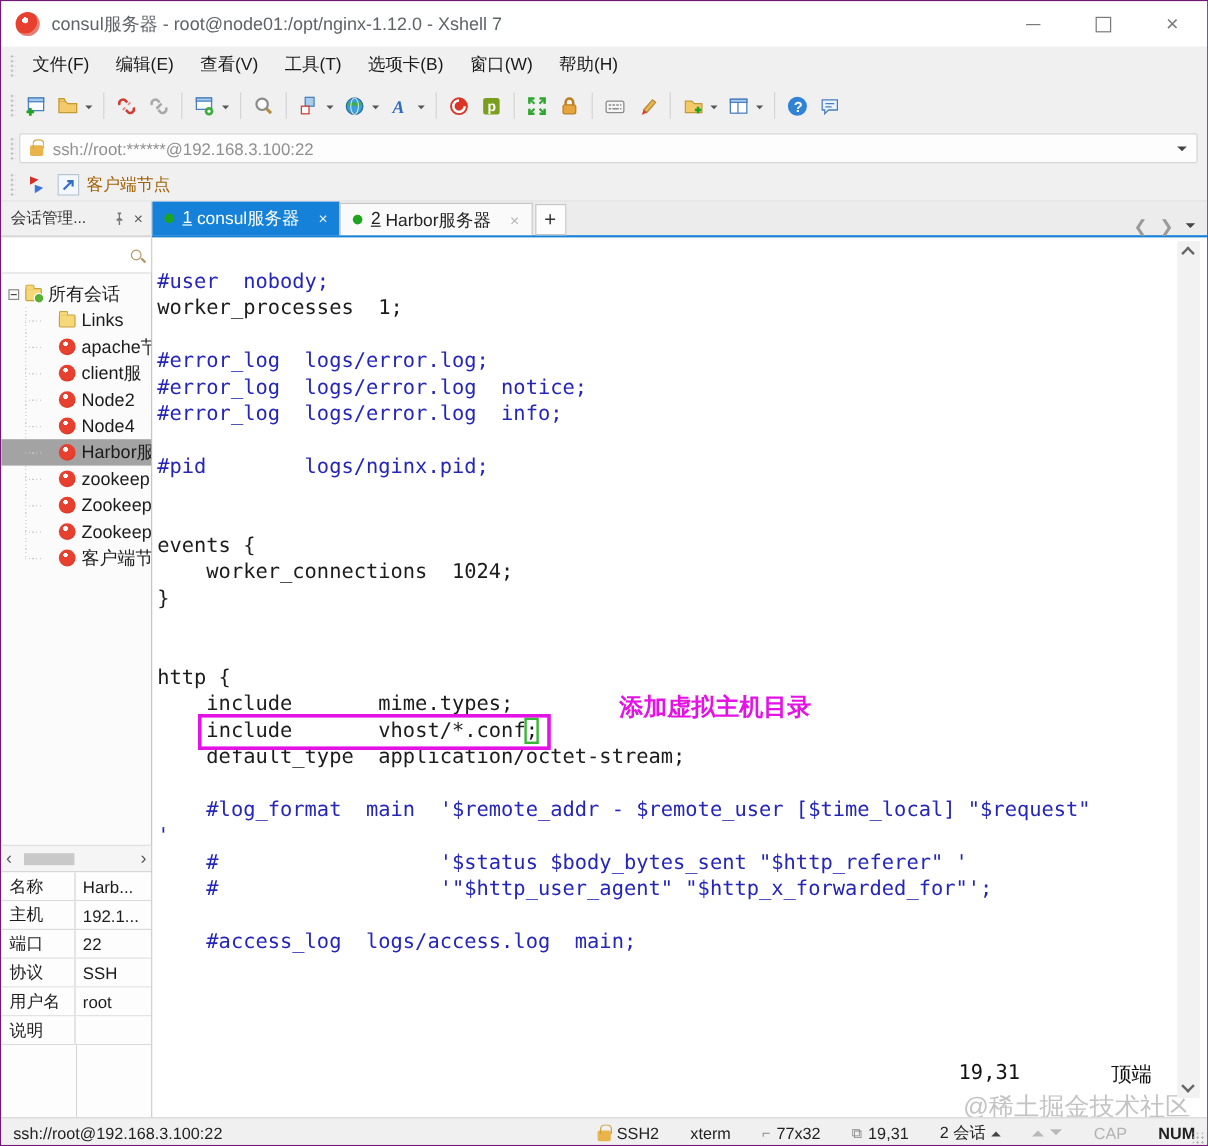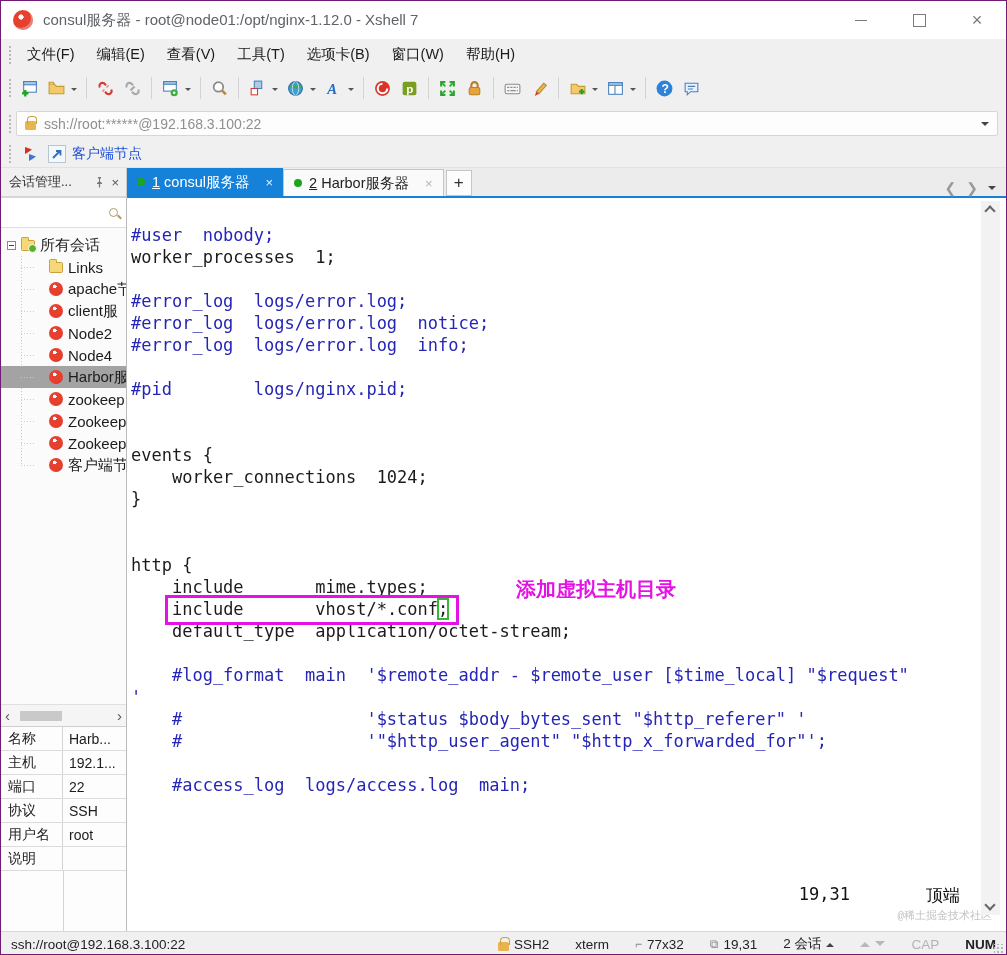--- a/index.html
+++ b/index.html
@@ -39,21 +39,21 @@
   .addr-text { margin-left:8px; font-size:14px; color:#8f8f8f; flex:1; }
   .addr-caret { width:0; height:0; border:4px solid transparent; border-top-color:#444; margin-top:4px; }
   .mini-lock { width:11px; height:9px; background:#e9b44c; border-radius:1.5px; position:relative; flex:none; margin-top:4px; }
   .mini-lock::before { content:""; position:absolute; left:1.5px; top:-5px; width:8px; height:7px;
     border:1.7px solid #caa23c; border-bottom:none; border-radius:4px 4px 0 0; }
 
   
   .quickbar { height:27px; display:flex; align-items:center; background:#f0f0f0; padding-left:4px; border-bottom:1px solid #e2e2e2; }
   .qb-launch { width:18px; height:18px; border:1px solid #b9c6d2; background:#f3f8fc; display:flex;
                align-items:center; justify-content:center; margin:0 6px 0 8px; }
-  .qb-label { font-size:14px; color:#1d4ed8; }
+  .qb-label { font-size:14px; color:#a16207; }
 
   
   .tabrow { height:28px; display:flex; background:#ececec; }
   .side-head { width:126px; flex:none; background:#f0f0f0; border-right:1px solid #c9c9c9;
                display:flex; align-items:center; padding:0 4px 0 8px; }
   .side-head-label { font-size:13px; color:#333; flex:1; white-space:nowrap; overflow:hidden; }
   .side-head .x { font-size:13px; color:#555; padding:0 3px; }
   .tabs { display:flex; flex:1; align-items:flex-end; }
   .tab { height:28px; display:flex; align-items:center; padding:0 10px; font-size:14.5px; white-space:nowrap; }
   .tab .dot { width:8px; height:8px; border-radius:50%; background:#1ea51e; margin-right:7px; flex:none; }
@@ -113,21 +113,21 @@
   .term { padding:26px 0 0 4px; }
   .ln { height:22px; white-space:pre; font-family:"DejaVu Sans Mono",monospace; font-size:17px; line-height:22px; color:#1b1b1b; }
   .ln.cm { color:#2525b8; }
   .ln.boxed { position:relative; }
   .ln.boxed::after { content:""; position:absolute; left:34px; top:-3px; width:288px; height:24px;
     border:3px solid #e412e4; pointer-events:none; }
   .vim-cursor { outline:2px solid #3ab53a; outline-offset:-1px; }
   .annotation { position:absolute; left:389px; top:378px; height:22px; font-size:20px; font-weight:bold; color:#e412e4; white-space:nowrap; }
   .ruler { position:absolute; top:686px; right:46px; display:flex; gap:76px;
     font-family:"DejaVu Sans Mono",monospace; font-size:17px; color:#111; }
-  .watermark { position:absolute; top:710px; right:14px; font-size:11px; color:#c3c3c3; white-space:nowrap;font-family:Liberation Mono, monospace; }
+  .watermark { position:absolute; top:710px; right:14px; font-size:21px; color:#c3c3c3; white-space:nowrap; }
   .vscroll { position:absolute; right:6px; top:3px; bottom:16px; width:19px; background:#f2f2f2; }
   .chev { position:absolute; left:5px; width:8px; height:8px; border-left:2px solid #666; border-top:2px solid #666; }
   .chev-up { top:6px; transform:rotate(45deg); }
   .chev-down { bottom:6px; transform:rotate(225deg); }
 
   
   .statusbar { height:25px; background:#f0f0f0; border-top:1px solid #d7d7d7; display:flex; align-items:center;
                font-size:13.5px; color:#222; padding:0 10px; position:relative; }
   .sb-left { flex:1; white-space:nowrap; overflow:hidden; }
   .sb-item { margin-left:26px; white-space:nowrap; display:flex; align-items:center; gap:5px; }

